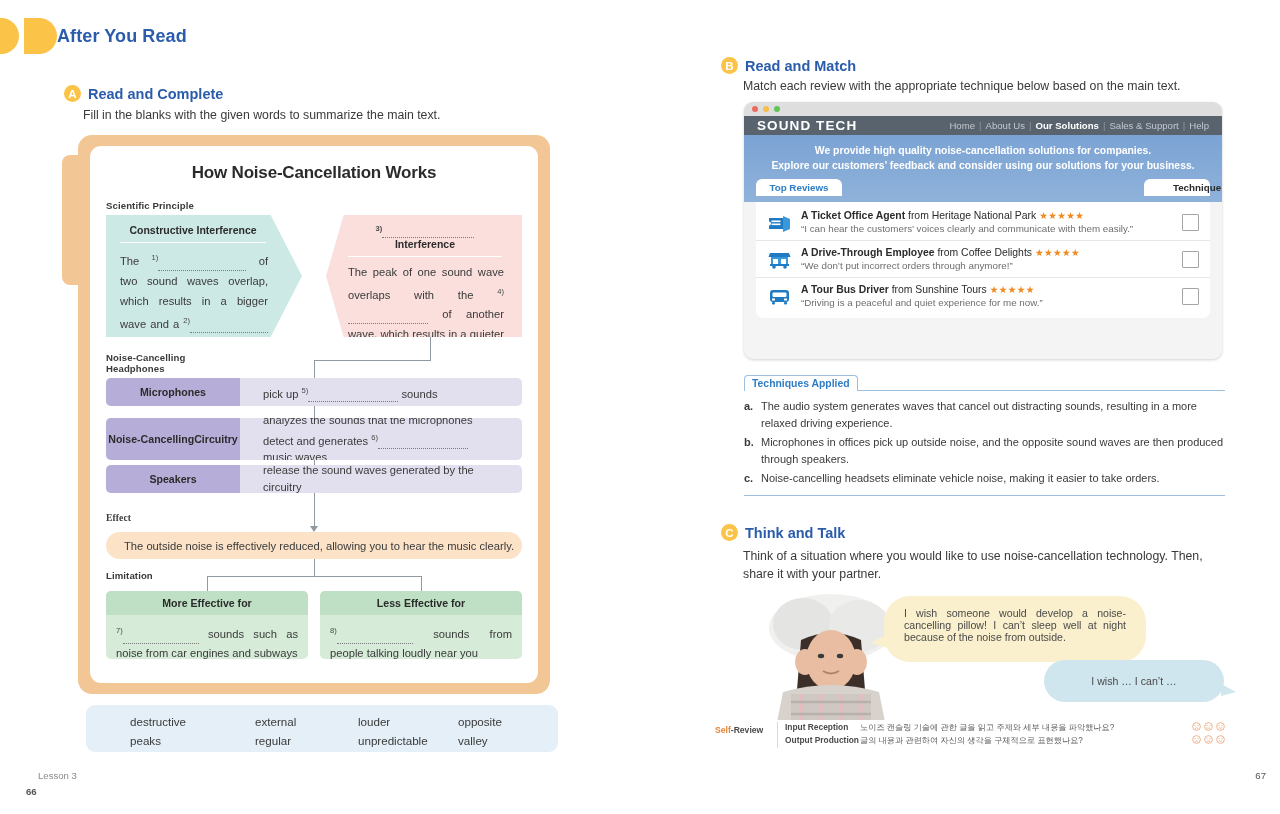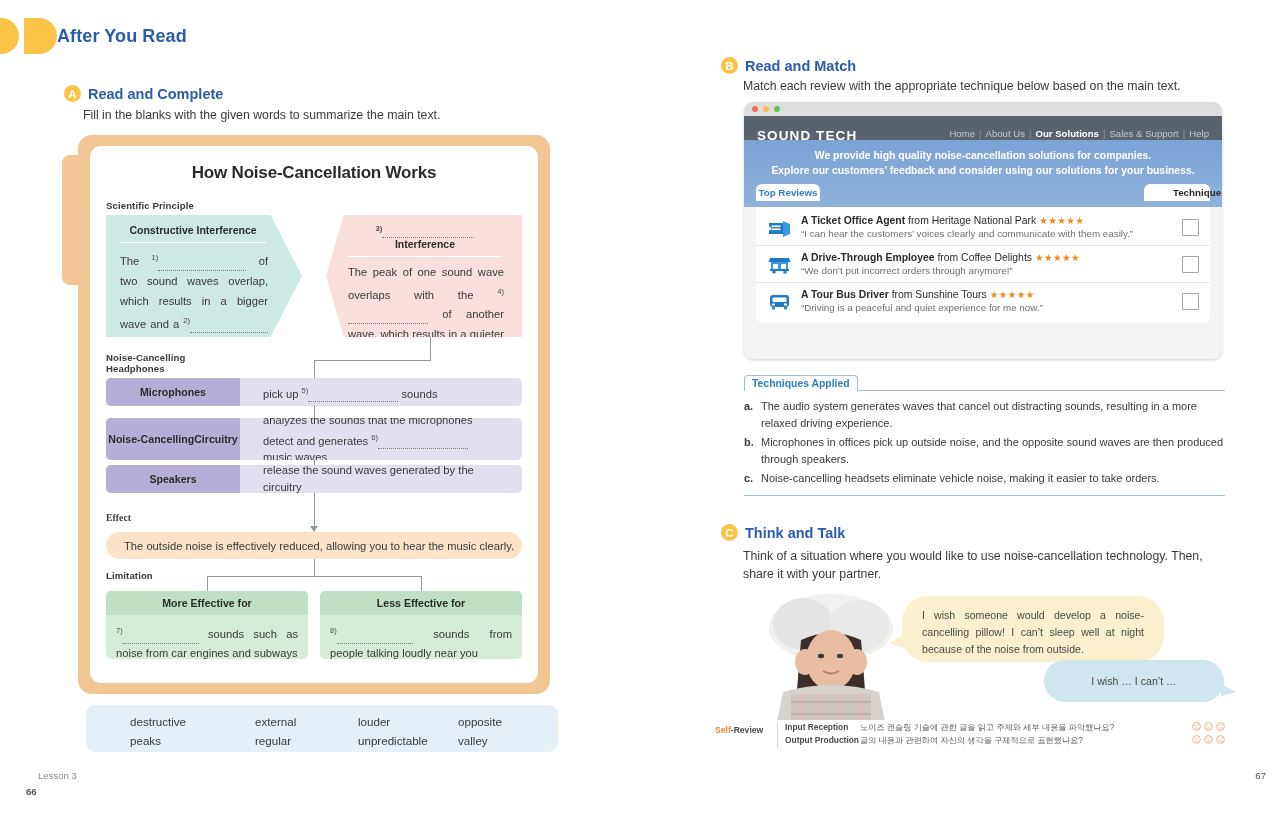--- a/index.html
+++ b/index.html
@@ -162,40 +162,40 @@
 
   
   .browser {
     position: absolute; left: 104px; top: 102px; width: 478px; height: 257px;
     background: #f4f4f4; border-radius: 9px; overflow: hidden;
     box-shadow: 0 1px 3px rgba(0,0,0,.18);
   }
   .browser-bar { height: 14px; background: #dedede; display: flex; align-items: center; padding-left: 8px; gap: 5px; }
   .dot { width: 6px; height: 6px; border-radius: 50%; }
   .nav-bar {
-    height: 19px; background: #59636e; display: flex; align-items: flex-start;
-    justify-content: space-between; padding: 12px 13px;
+    height: 19px; background: #59636e; display: flex; align-items: center;
+    justify-content: space-between; padding: 0 13px;
   }
   .brand { color: #ffffff; font-size: 13.5px; font-weight: bold; letter-spacing: 1.1px; }
   .nav-links { font-size: 9.6px; color: #c2c8ce; display: flex; align-items: center; gap: 4px; }
   .nav-links .sep { color: #8d959c; }
   .nav-links .active { color: #ffffff; font-weight: bold; }
 
   .banner {
     background: linear-gradient(#7ba3d4, #8fb2da); padding: 8px 0 6px 0;
     text-align: center; color: #ffffff; font-size: 10.4px; font-weight: bold;
     line-height: 15px;
   }
   .tabs-row { position: relative; height: 17px; }
   .tab {
     position: absolute; bottom: 0; height: 17px; border-radius: 6px 6px 0 0;
     background: #ffffff; display: flex; align-items: center; justify-content: center;
     font-size: 9.8px; font-weight: bold;
   }
-  .tab-reviews { left: 12px; width: 64px; color: #2f7dc4; }
+  .tab-reviews { left: 12px; width: 86px; color: #2f7dc4; }
   .tab-technique { right: 12px; width: 66px; color: #2b2b2b; padding-left: 40px; }
 
   .reviews {
     margin: 0 12px; background: #ffffff; border-radius: 0 0 7px 7px;
     padding: 2px 0 4px 0;
   }
   .review {
     display: flex; align-items: center; gap: 9px; padding: 6px 11px;
     border-top: 1px solid #e6e6e6;
   }
@@ -227,23 +227,23 @@
 
   
   .secC { position: absolute; left: 81px; top: 524px; }
   .secC-desc { position: absolute; left: 103px; top: 547px; width: 490px; font-size: 12.3px; line-height: 18px; }
 
   .photo {
     position: absolute; left: 103px; top: 588px; width: 175px; height: 132px;
     overflow: hidden;
   }
   .bubble-yellow {
-    position: absolute; left: 262px; top: 596px; width: 262px; height: 66px;
+    position: absolute; left: 244px; top: 596px; width: 262px; height: 66px;
     background: #faf0cd; border-radius: 26px;
-    padding: 11px 20px; font-size: 10.6px; line-height: 17px; color: #4a4a4a;
+    padding: 11px 20px; font-size: 10.6px; line-height: 12px; color: #4a4a4a;
     text-align: justify;
   }
   .bubble-yellow:after {
     content: ""; position: absolute; left: -13px; top: 38px;
     border-top: 9px solid transparent; border-bottom: 5px solid transparent;
     border-right: 16px solid #faf0cd;
   }
   .bubble-blue {
     position: absolute; left: 404px; top: 660px; width: 180px; height: 42px;
     background: #cfe6ee; border-radius: 21px;

